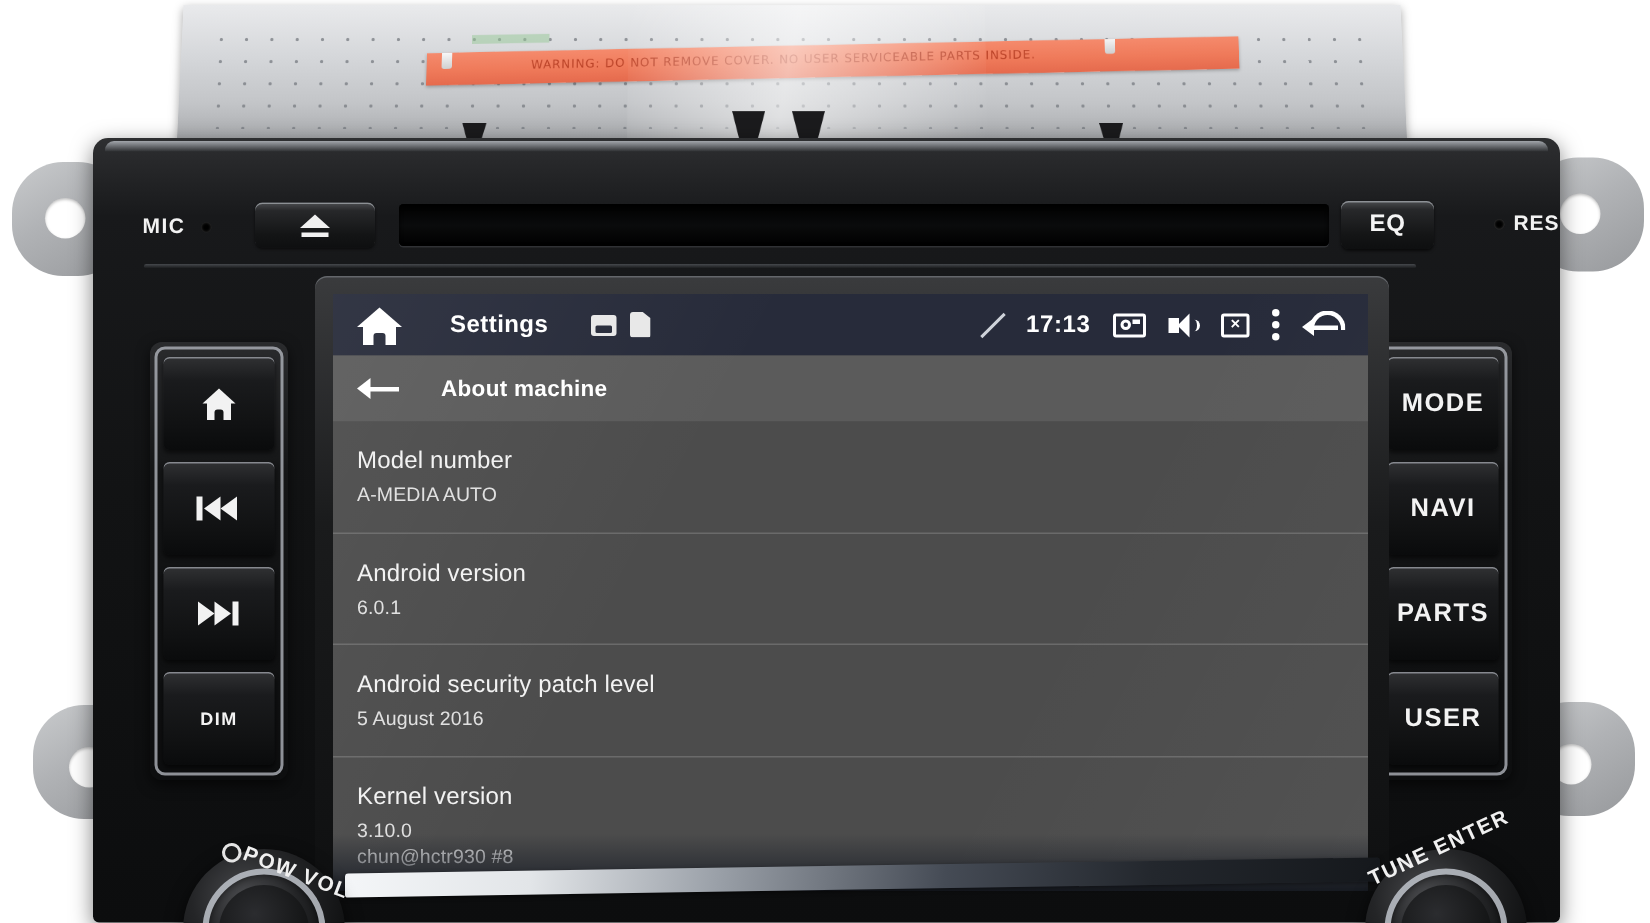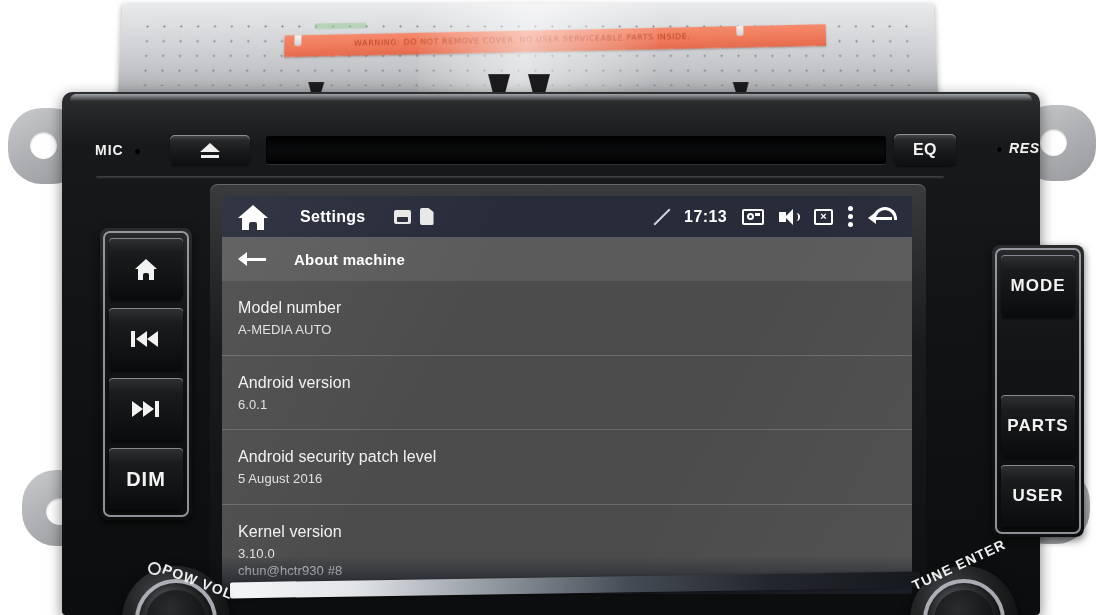--- a/index.html
+++ b/index.html
@@ -183,21 +183,21 @@
   }
   .res-dot {
     position: absolute;
     left: 996px; top: 146px;
     width: 7px; height: 7px; border-radius: 50%;
     background:#000; box-shadow: inset 0 0 2px rgba(255,255,255,.3);
   }
   .res-label {
     position: absolute;
     left: 1009px; top: 140px;
-    color:#f2f2f2; font-size:14px; font-weight:bold; letter-spacing:.6px;font-style:italic;
+    color:#f2f2f2; font-size:14px; font-weight:bold; letter-spacing:.6px;
   }
 
   
   .bezel-ridge {
     position: absolute;
     left: 96px; top: 176px;
     width: 848px; height: 3px;
     background: linear-gradient(180deg, rgba(140,145,152,.40), rgba(0,0,0,0));
     border-radius: 2px;
   }
@@ -217,21 +217,21 @@
     pointer-events: none;
   }
   .hard-btn {
     position: absolute;
     left: 9px; right: 9px;
     height: 62px;
     background: linear-gradient(180deg,#303133 0%, #1a1b1d 25%, #101112 75%, #0a0b0c 100%);
     border-radius: 4px;
     box-shadow: inset 0 1px 0 rgba(205,210,218,.55), 0 2px 3px rgba(0,0,0,.55);
     display: flex; align-items: center; justify-content: center;
-    color:#f3f3f3; font-size:20px; font-weight:bold; letter-spacing:1px;
+    color:#f3f3f3; font-size:12px; font-weight:bold; letter-spacing:1px;
   }
   .hard-btn.rb { font-size:17px; }
 
   .ic-home {
     position: relative; width: 22px; height: 21px;
   }
   .ic-home .roof {
     position:absolute; left:0; top:0;
     border-left: 11px solid transparent;
     border-right: 11px solid transparent;
@@ -546,23 +546,24 @@
       <span class="ic-next">
         <i class="tri r" style="left:1px;"></i>
         <i class="tri r" style="left:12px;"></i>
         <i class="barv" style="left:24px;"></i>
       </span>
     </div>
 
     <div class="hard-btn" style="top:220px;">DIM</div>
   </div>
 
-  <div class="pod" style="left:992px; top:228px; width:92px; height:292px;margin-top:17px;">
+  <div class="pod" style="left:916px; top:228px; width:92px; height:292px;">
     <div class="pod-chrome"></div>
     <div class="hard-btn rb" style="top:10px;">MODE</div>
+    <div class="hard-btn rb" style="top:80px;">NAVI</div>
     <div class="hard-btn rb" style="top:150px;">PARTS</div>
     <div class="hard-btn rb" style="top:220px;">USER</div>
   </div>
 
   <div class="screen-bezel"></div>
 
   <div class="screen">
 
     <div class="statusbar">
       <span class="sb-home">

